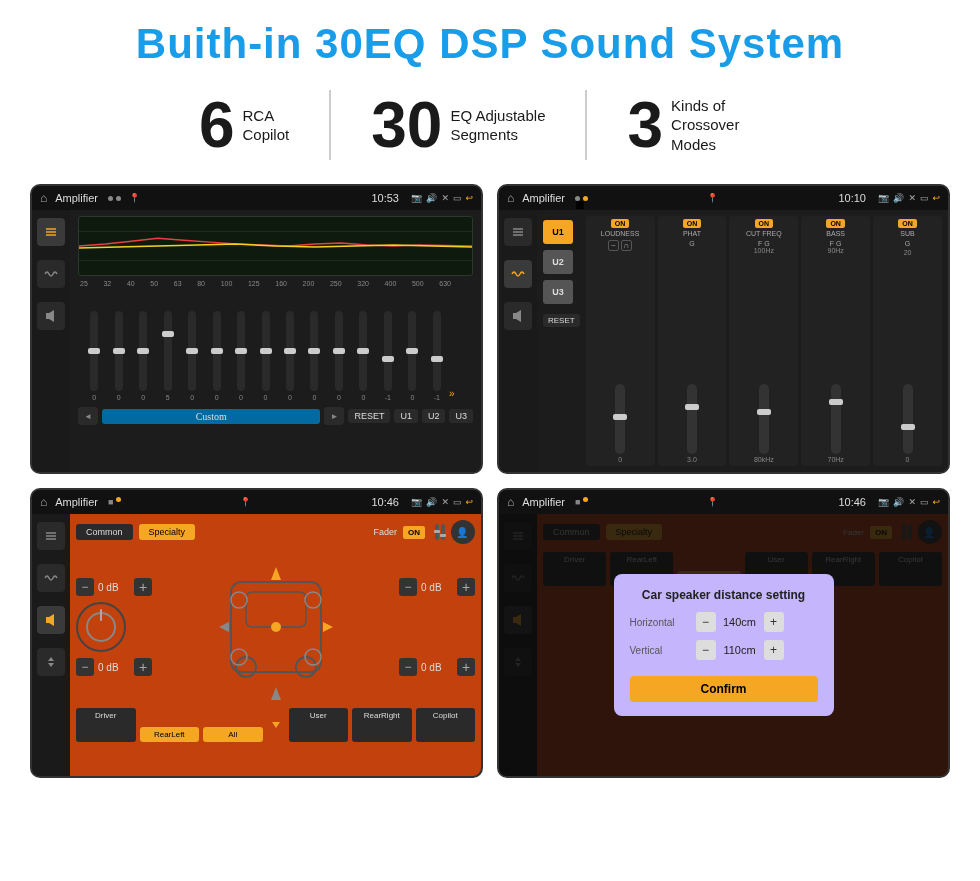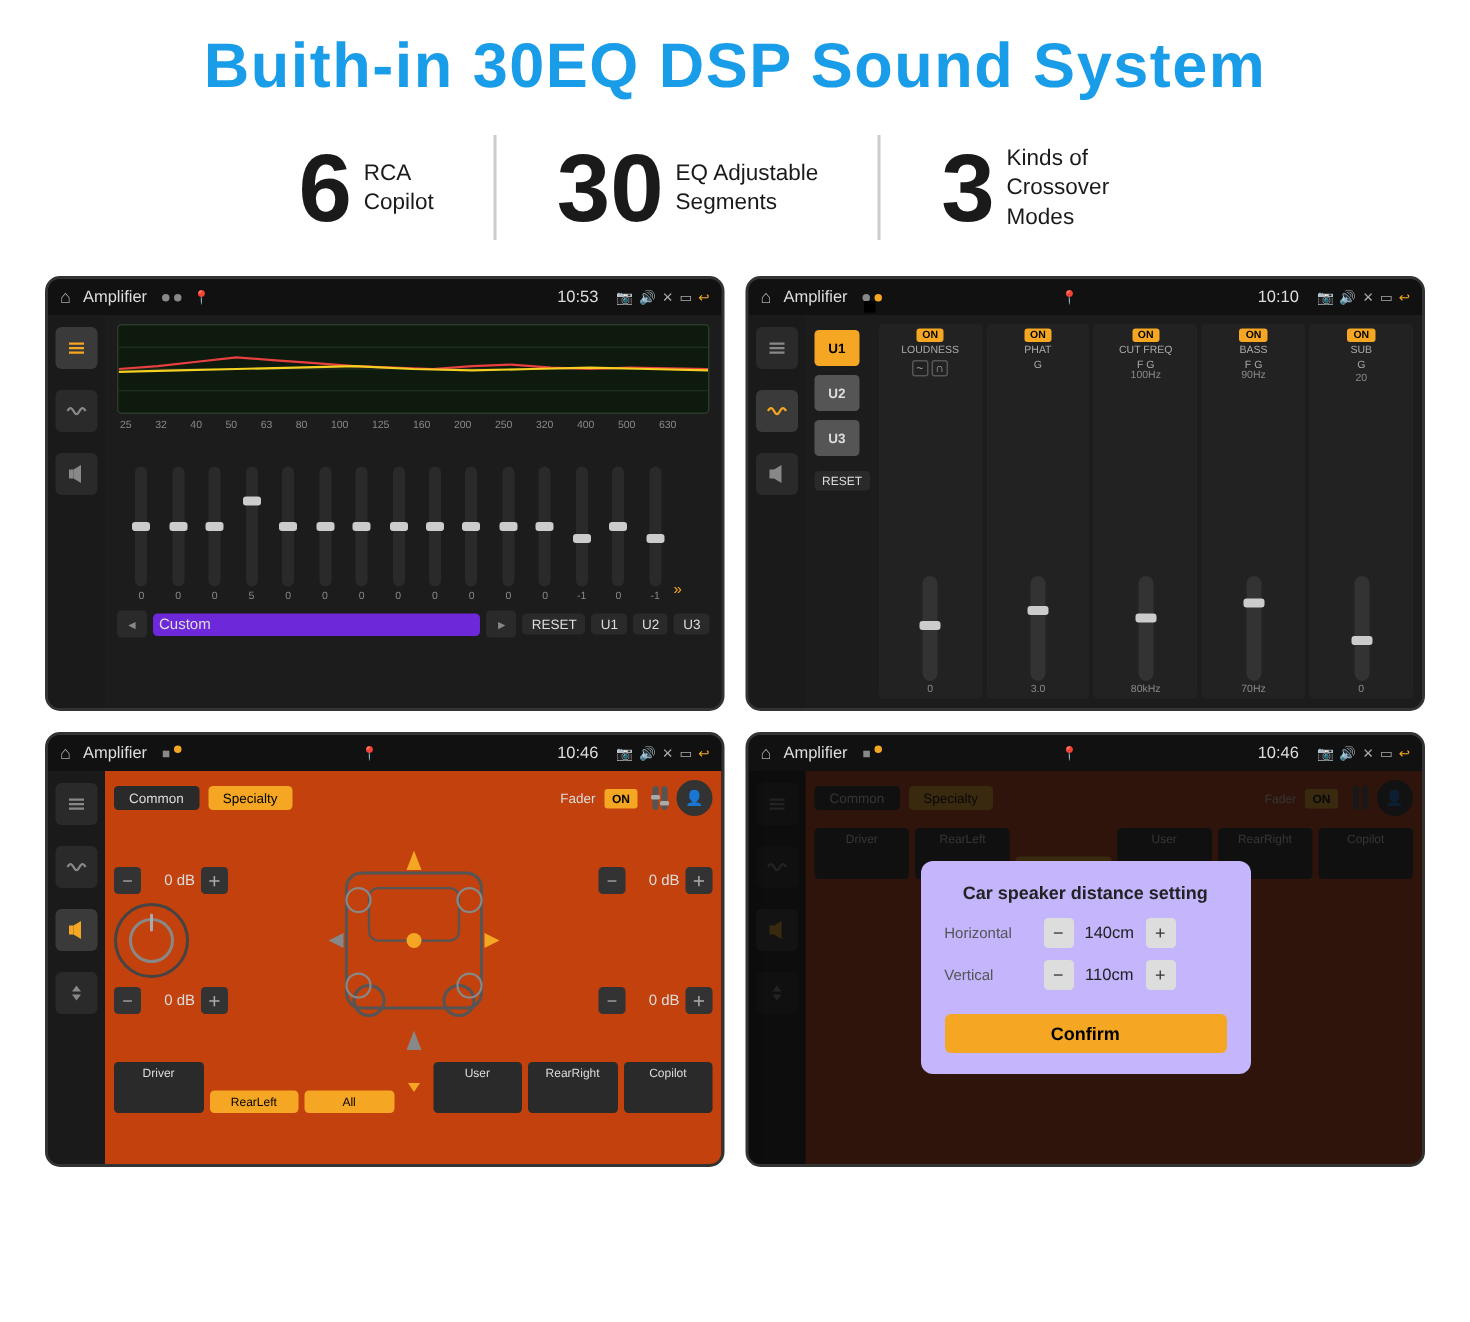--- a/index.html
+++ b/index.html
@@ -241,25 +241,27 @@
       border-radius: 3px;
       display: flex;
       align-items: center;
       justify-content: center;
       font-size: 8px;
       color: #888;
     }
 
     .eq-preset-label {
       flex: 1;
+      text-align: center;
       font-size: 10px;
       color: #ddd;
-      background: #6d28d9;
+      background: #0369a1;
       border-radius: 3px;
       padding: 2px 4px;
+      font-family: Liberation Serif, serif;
     }
 
     .eq-btn {
       font-size: 9px;
       color: #ddd;
       background: #2a2a2a;
       border-radius: 3px;
       padding: 2px 6px;
     }
 
@@ -403,21 +405,21 @@
       align-items: center;
       justify-content: center;
       font-size: 12px;
       color: #aaa;
     }
 
     .vol-value {
       font-size: 10px;
       color: #ddd;
       min-width: 32px;
-      text-align: right;
+      text-align: left;
     }
 
     .fader-bottom-row {
       display: flex;
       gap: 4px;
       margin-top: 6px;
     }
 
     .bottom-btn {
       flex: 1;

